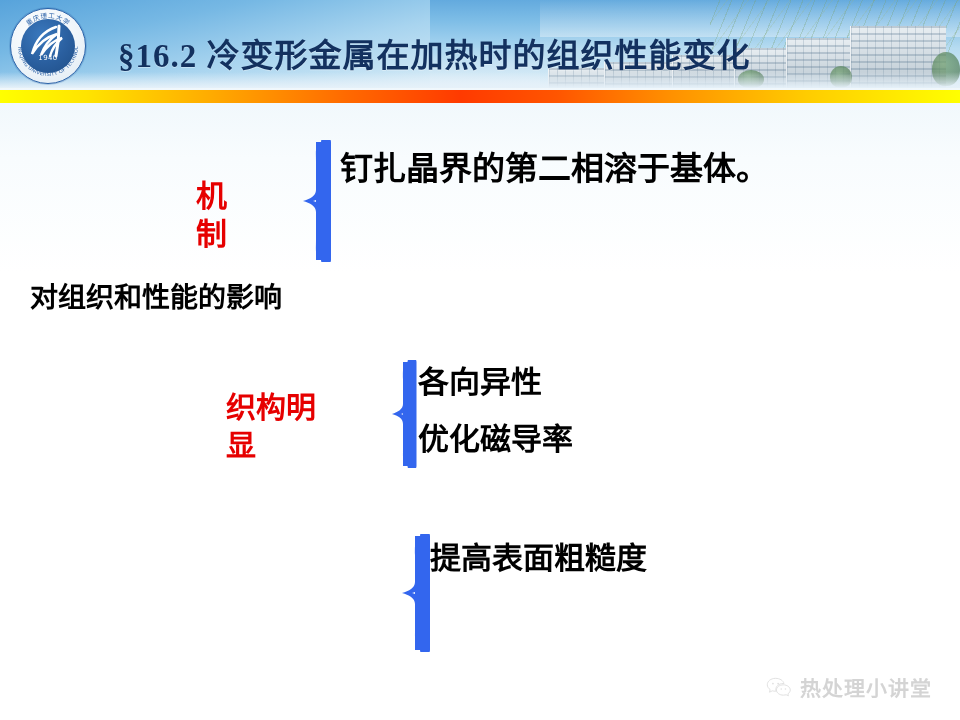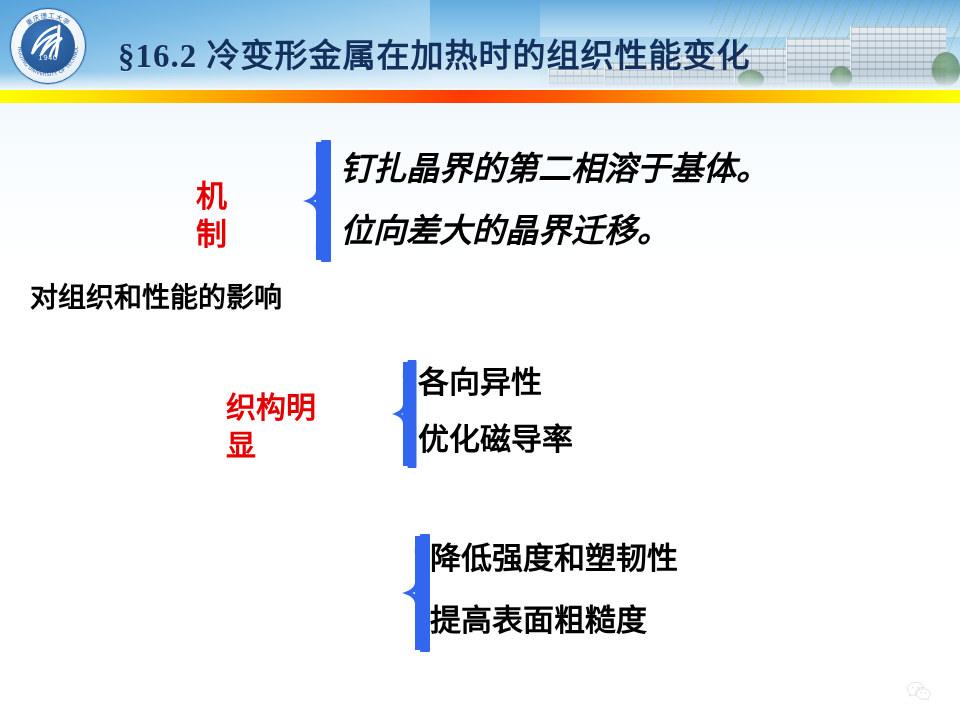--- a/index.html
+++ b/index.html
@@ -182,21 +182,21 @@
     color:#000000;
     font-family:"Liberation Serif","DejaVu Serif",serif;
     font-weight:700;
     white-space:nowrap;
   }
 
   
   #g1 { left:0; top:118px; width:960px; height:150px; }
   #g1 .group-label { left:196px; top:60px; font-size:31px; line-height:38px; width:40px; }
   #g1 .brace { left:300px; top:22px; }
-  #g1 .items { left:340px; top:20px;font-style:italic; }
+  #g1 .items { left:340px; top:20px; }
   #g1 .item { font-size:33px; line-height:62px; }
 
   
   #heading-impact {
     position:absolute; left:30px; top:276px;
     font-size:28px; line-height:44px;
   }
 
   
   #g2 { left:0; top:340px; width:960px; height:150px; }
@@ -280,21 +280,20 @@
 制</div>
     <div class="brace">
       <svg width="34" height="122" viewBox="0 0 34 122">
         <path d="M26,2 C14,2 16,10 16,22 L16,50 C16,56 10,59 3,61 C10,63 16,66 16,72 L16,100 C16,112 14,120 26,120 L26,113 C22,113 22,108 22,99 L22,71 C22,65 18,62 13,61 C18,60 22,57 22,51 L22,23 C22,14 22,9 26,9 Z" fill="#3366ee"></path>
         <rect x="16" y="2" width="10" height="118" fill="#3366ee"></rect>
         <path d="M26,2 L26,120" stroke="#3366ee" stroke-width="10" stroke-linecap="round" fill="none"></path>
       </svg>
     </div>
     <div class="items">
       <div class="item cn-text">钉扎晶界的第二相溶于基体。</div>
-      <div class="item cn-text">位向差大的晶界迁移。</div>
     </div>
   </div>
 
   <div id="heading-impact" class="cn-text">对组织和性能的影响</div>
 
   <div class="group" id="g2">
     <div class="group-label">织构明
 显</div>
     <div class="brace">
       <svg width="28" height="108" viewBox="0 0 28 108">
@@ -311,29 +310,29 @@
 
   <div class="group" id="g3">
     <div class="brace">
       <svg width="32" height="118" viewBox="0 0 32 118">
         <path d="M25,2 C14,2 15,10 15,21 L15,48 C15,54 9,57 2,59 C9,61 15,64 15,70 L15,97 C15,108 14,116 25,116 L25,109 C21,109 21,104 21,96 L21,69 C21,63 17,60 12,59 C17,58 21,55 21,49 L21,22 C21,13 21,9 25,9 Z" fill="#3366ee"></path>
         <rect x="15" y="2" width="10" height="114" fill="#3366ee"></rect>
         <path d="M25,2 L25,116" stroke="#3366ee" stroke-width="10" stroke-linecap="round" fill="none"></path>
       </svg>
     </div>
     <div class="items">
-      <div class="item cn-text">降低强度和塑韧性</div>
       <div class="item cn-text">提高表面粗糙度</div>
     </div>
   </div>
 
   <div id="watermark">
     <svg class="wc-icon" viewBox="0 0 30 24">
       <path d="M11,2 C5.5,2 1.5,5.4 1.5,9.4 C1.5,11.6 2.8,13.6 4.8,15 L4,18 L7.3,16.4 C8.4,16.7 9.7,16.9 11,16.9 C11.2,16.9 11.4,16.9 11.6,16.9 C11.4,16.3 11.3,15.7 11.3,15 C11.3,11.1 15,8 19.6,8 C20,8 20.4,8 20.8,8.1 C20,4.6 15.9,2 11,2 Z" fill="none" stroke="#b4b4b4" stroke-width="1.1"></path>
       <circle cx="8" cy="8" r="1" fill="#b4b4b4"></circle>
       <circle cx="14" cy="8" r="1" fill="#b4b4b4"></circle>
       <path d="M20,9.5 C24.4,9.5 28,12.2 28,15.4 C28,17.2 26.9,18.8 25.3,19.9 L25.9,22.2 L23.3,21 C22.3,21.2 21.2,21.4 20,21.4 C15.6,21.4 12,18.7 12,15.4 C12,12.2 15.6,9.5 20,9.5 Z" fill="none" stroke="#b4b4b4" stroke-width="1.1"></path>
       <circle cx="17.6" cy="14.3" r=".9" fill="#b4b4b4"></circle>
       <circle cx="22.4" cy="14.3" r=".9" fill="#b4b4b4"></circle>
     </svg>
+    <div class="wm-text">热处理小讲堂</div>
   </div>
 
 </div>
 
 </body></html>

